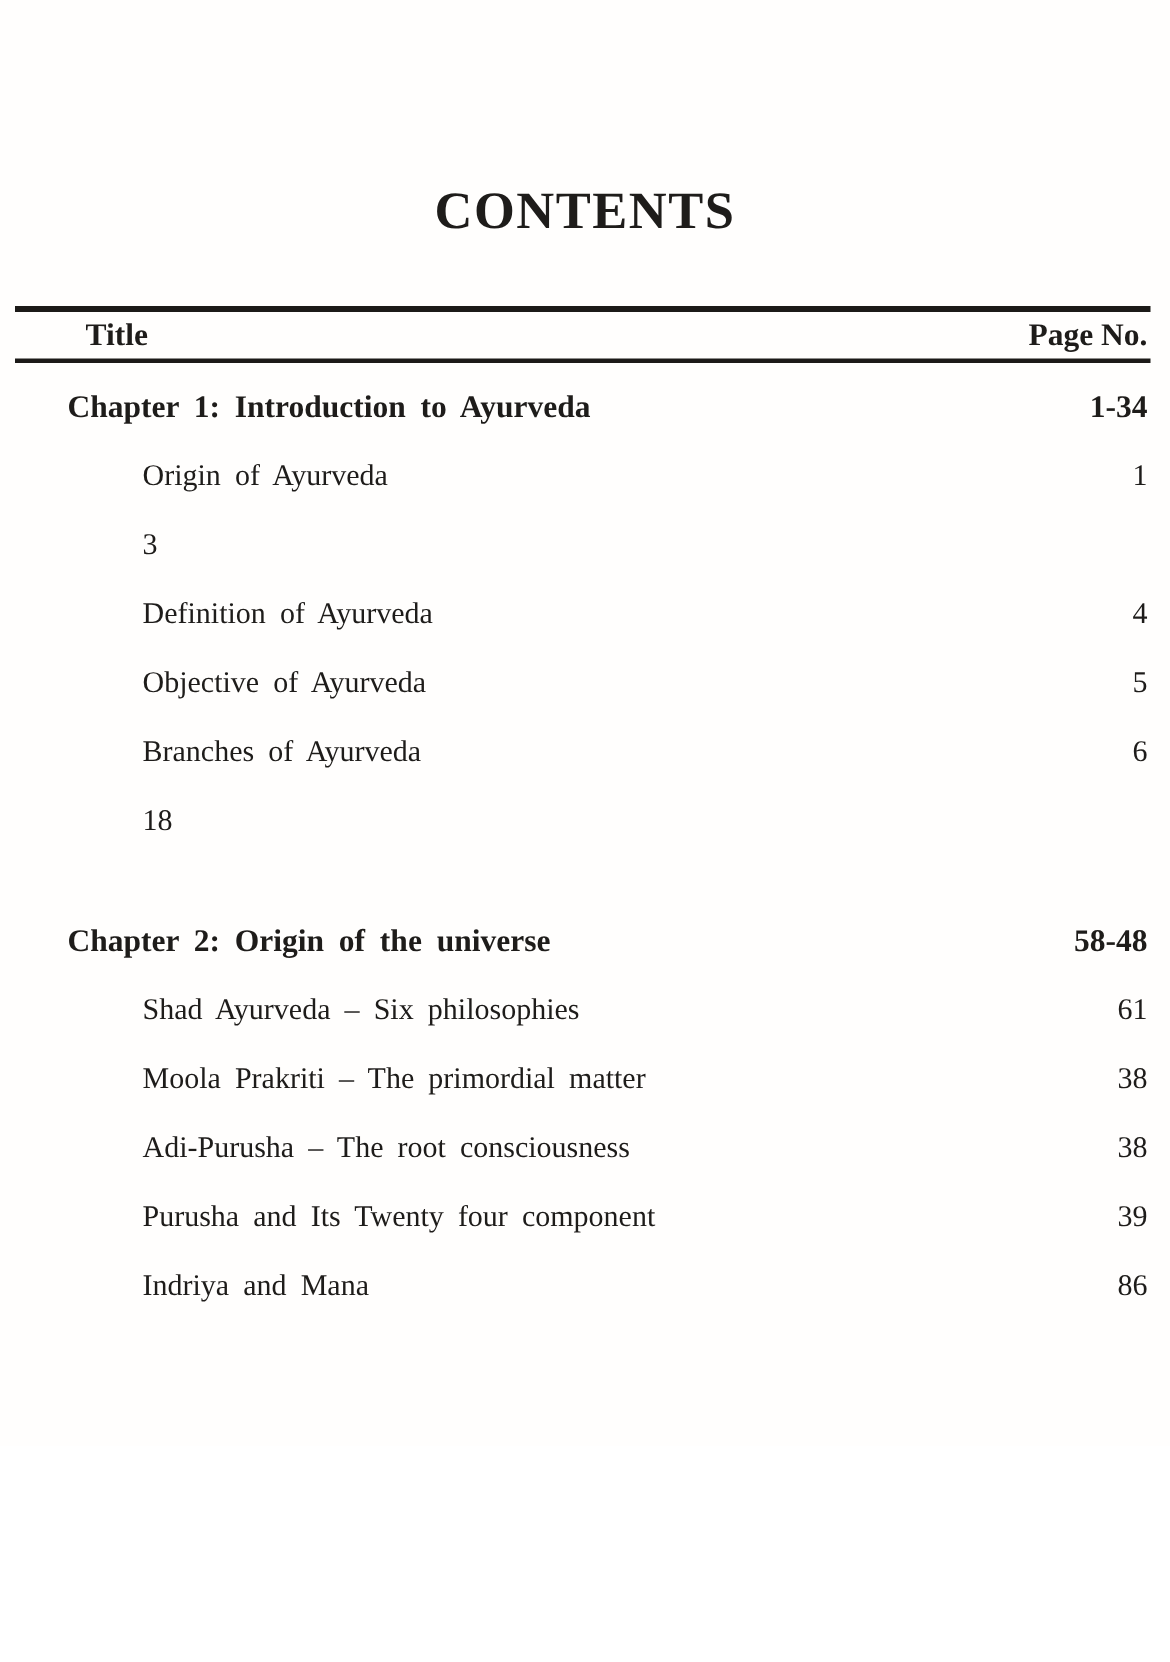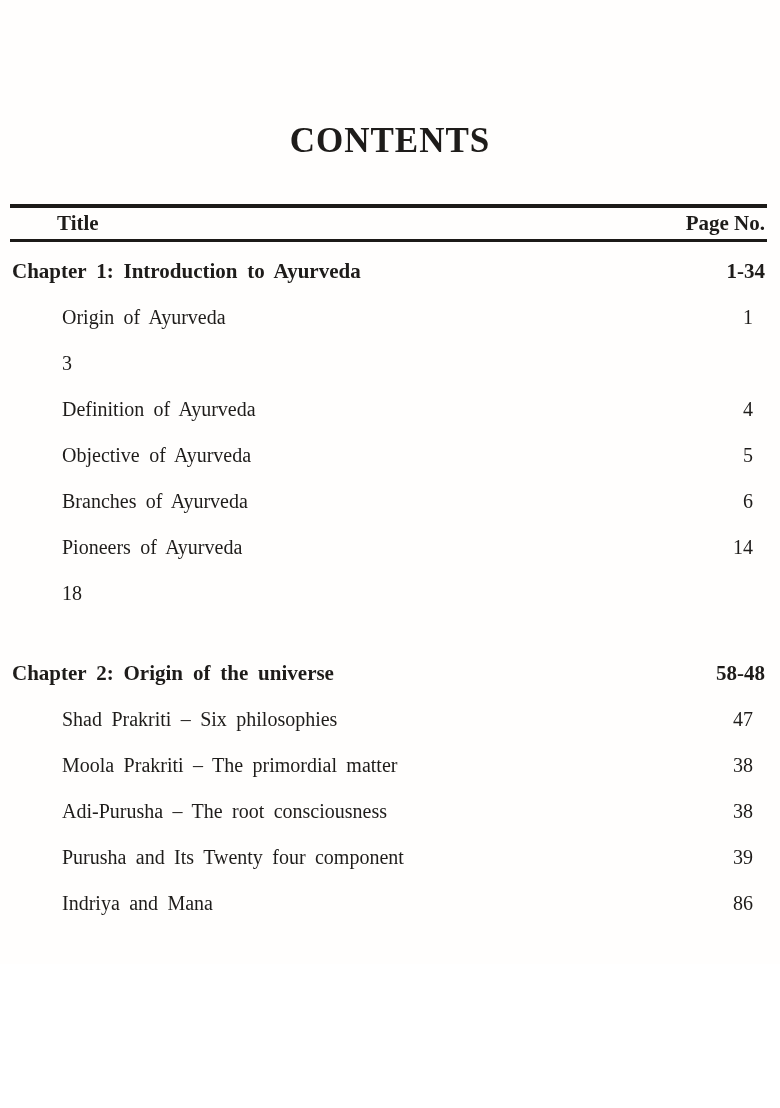--- a/index.html
+++ b/index.html
@@ -33,38 +33,38 @@
   .head-row {
     display: flex;
     justify-content: space-between;
     align-items: center;
     padding: 3px 15px 3px 57px;
     font-weight: 700;
     font-size: 21px;
     line-height: 25px;
     border-radius: 11px;
   }
-  .chapter { margin-top: 58px; }
+  .chapter { margin-top: 58px; margin-left: 33px; }
   #toc .chapter:first-child { margin-top: 18px; }
   .chapter-row {
     display: flex;
     justify-content: space-between;
     align-items: baseline;
     padding: 0 15px 0 12px;
     font-weight: 700;
     font-size: 21px;
     line-height: 22px;
     word-spacing: 0.22em;
   }
   .item-row {
     display: flex;
     justify-content: space-between;
     align-items: baseline;
     margin-top: 24px;
-    padding: 0 27px 0 62px;
+    padding: 0 15px 0 62px;
     font-size: 20px;
     line-height: 22px;
     word-spacing: 0.22em;
     text-align: right;
   }
   .item-page, .chapter-pages { word-spacing: 0; }
 </style>
 </head>
 <body>
 
@@ -102,40 +102,36 @@
   <div class="item-row">
     <span class="item-label">Objective of Ayurveda</span>
     <span class="item-page">5</span>
   </div>
 
   <div class="item-row">
     <span class="item-label">Branches of Ayurveda</span>
     <span class="item-page">6</span>
   </div>
 
-  <div class="item-row">
-    <span class="item-label">Pioneers of Ayurveda</span>
-    <span class="item-page">14</span>
-  </div>
 
   <div class="item-row">
     <span class="item-page">18</span>
   </div>
 </div>
   </section>
 
   <section class="chapter">
     <div class="chapter-row">
       <span class="chapter-title">Chapter 2: Origin of the universe</span>
       <span class="chapter-pages">58-48</span>
     </div>
     <div class="items">
   <div class="item-row">
-    <span class="item-label">Shad Prakriti – Six philosophies</span>
-    <span class="item-page">47</span>
+    <span class="item-label">Shad Ayurveda – Six philosophies</span>
+    <span class="item-page">61</span>
   </div>
 
   <div class="item-row">
     <span class="item-label">Moola Prakriti – The primordial matter</span>
     <span class="item-page">38</span>
   </div>
 
   <div class="item-row">
     <span class="item-label">Adi-Purusha – The root consciousness</span>
     <span class="item-page">38</span>

